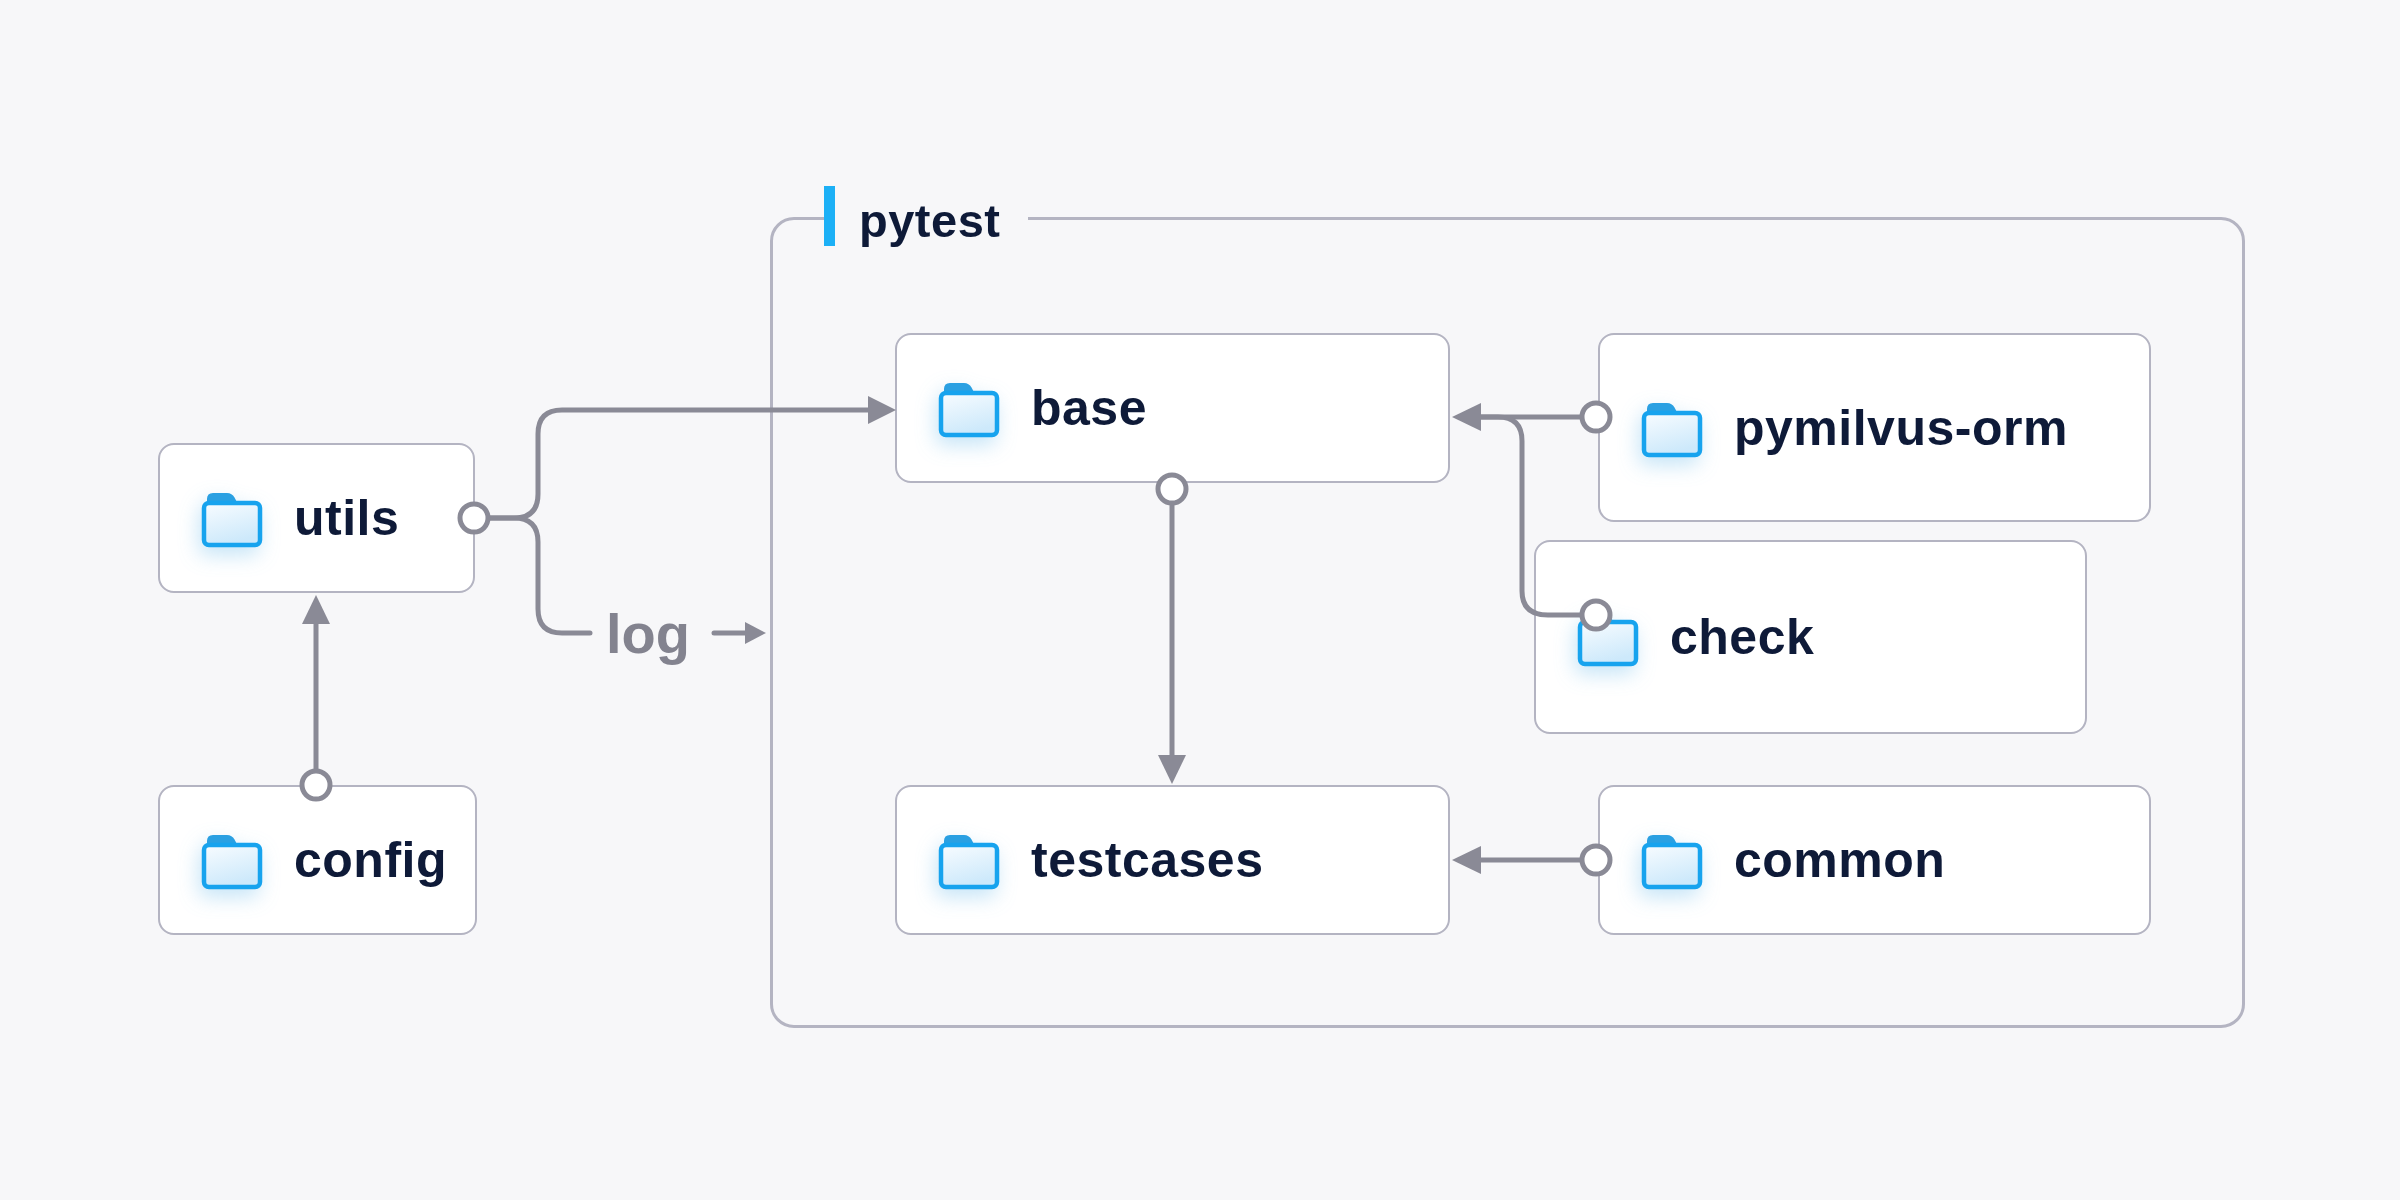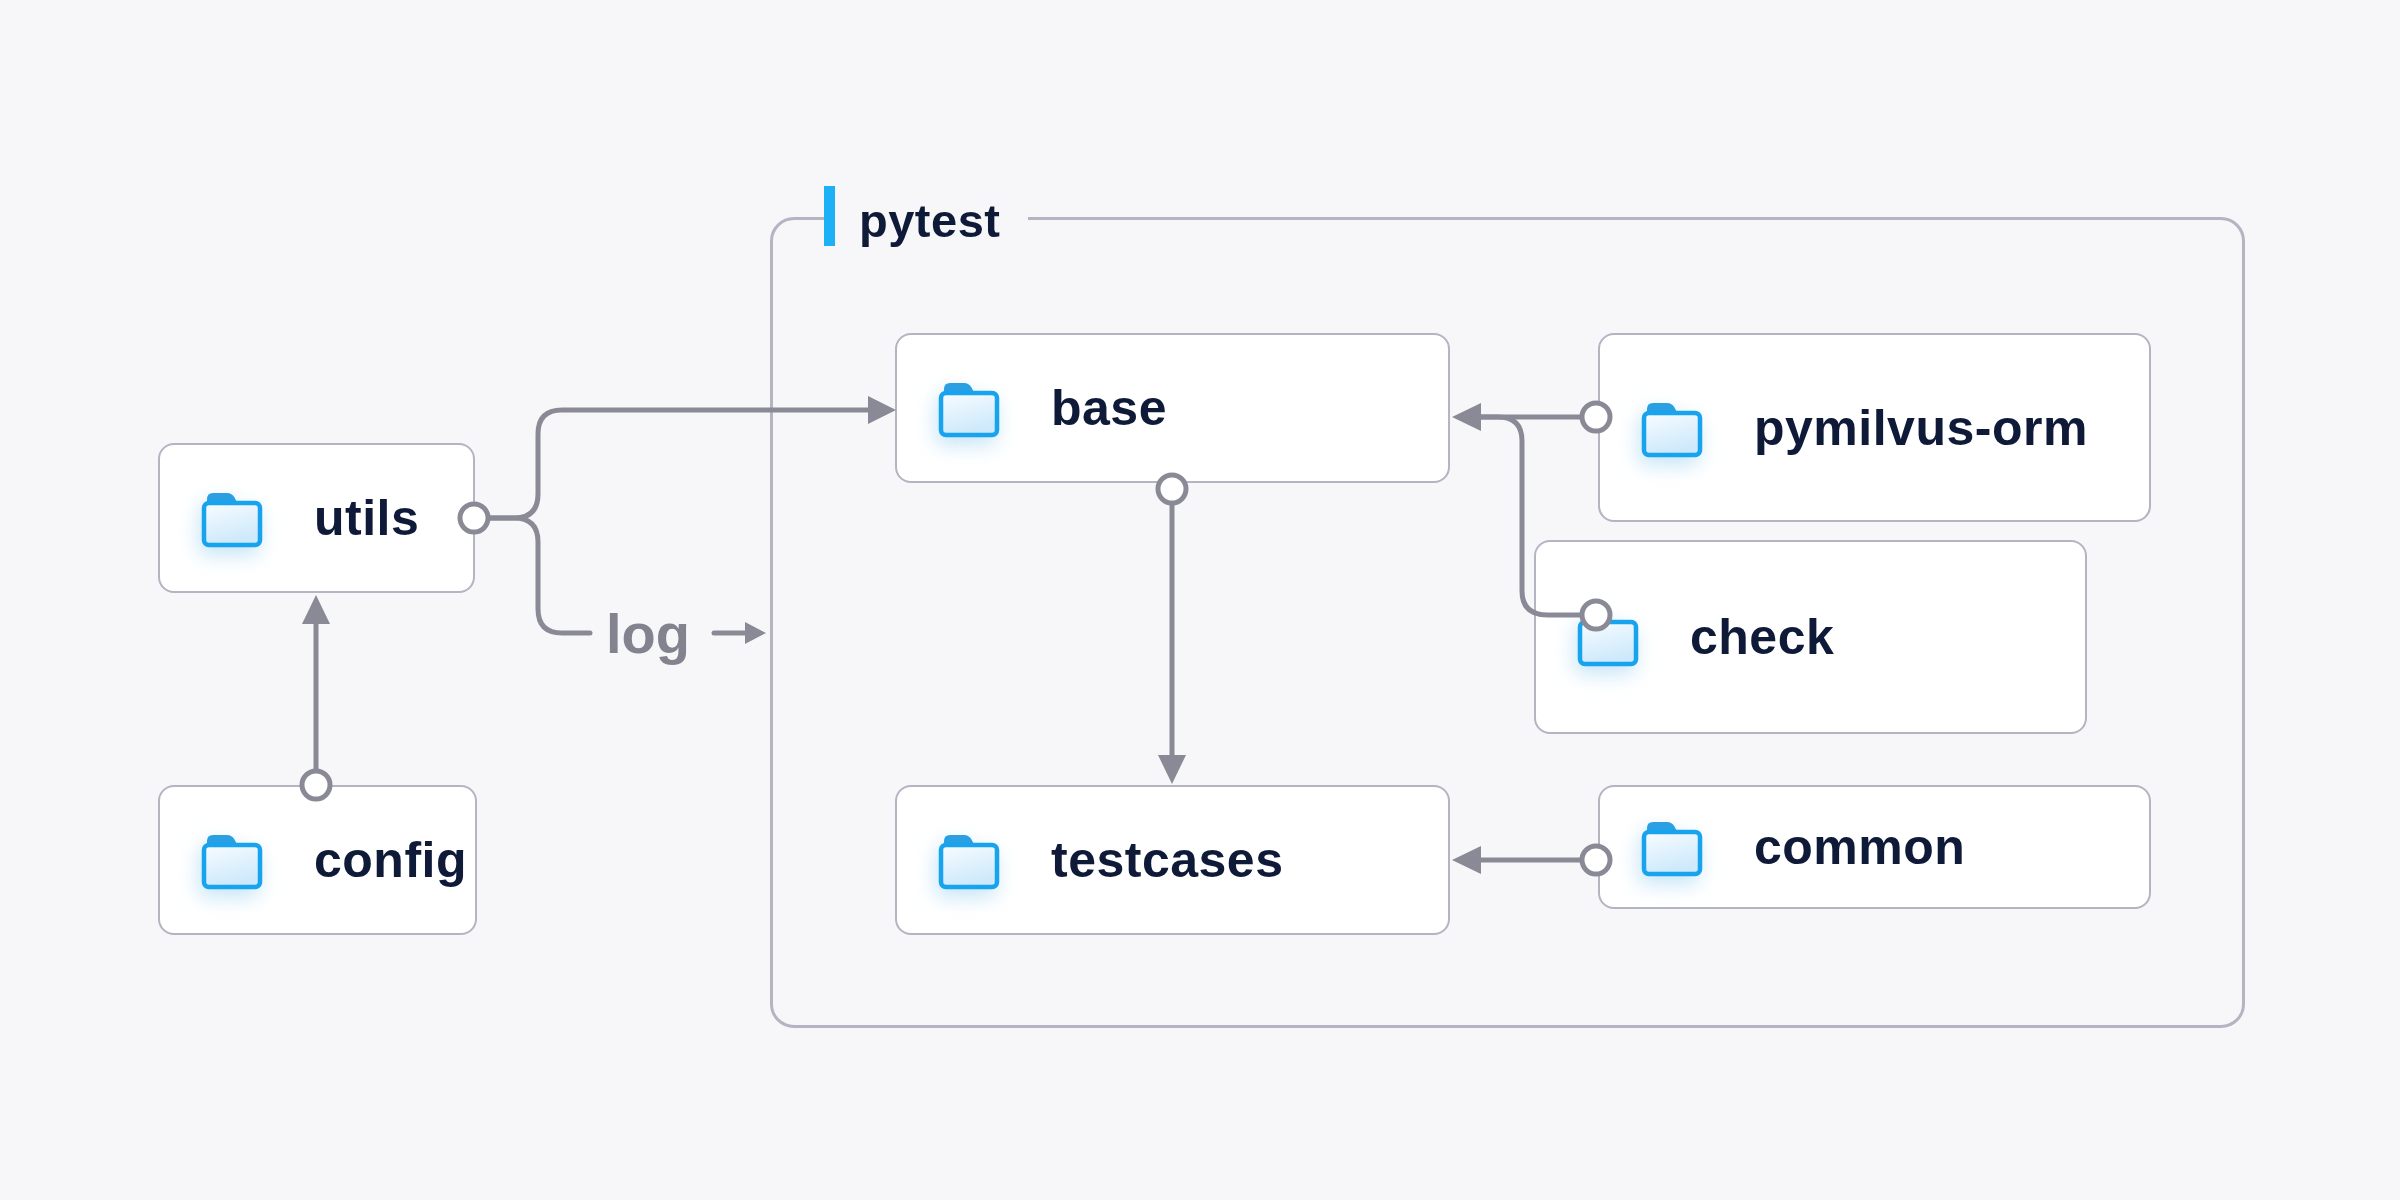--- a/index.html
+++ b/index.html
@@ -21,21 +21,21 @@
     display:flex;align-items:center;
     background:#f7f7f9;padding-right:28px;z-index:4;
   }
   .accent-bar{width:11px;height:60px;background:#1cb0f6;margin-right:24px;}
   .group-label-text{font-size:47px;font-weight:700;color:#0e1a38;letter-spacing:.5px;margin-top:8px;}
 
   
   .node{
     position:absolute;background:#ffffff;
     border:2.5px solid #b4b4c2;border-radius:16px;box-sizing:border-box;
-    display:flex;align-items:center;padding-left:38px;gap:48px;
+    display:flex;align-items:center;padding-left:38px;gap:28px;
     z-index:2;
   }
   .node-label{font-size:50px;font-weight:700;color:#0e1a38;letter-spacing:.5px;white-space:nowrap;}
   .folder{width:68px;height:60px;flex:0 0 auto;filter:drop-shadow(-3px 8px 10px rgba(70,170,230,.30));}
 
   
   .edges{position:absolute;left:0;top:0;width:2400px;height:1200px;z-index:3;pointer-events:none;}
   .edge{stroke:#8a8a96;stroke-width:5;fill:none;stroke-linecap:round;}
   .arrowhead{fill:#8a8a96;stroke:none;}
   .connector{fill:#ffffff;stroke:#8a8a96;stroke-width:5;}
@@ -105,21 +105,21 @@
     <span class="node-label">check</span>
   </div>
 
   <div class="node" style="left:895px;top:785px;width:555px;height:150px">
     <svg class="folder" viewBox="0 0 68 60">
         <use href="#folderShape"></use>
       </svg>
     <span class="node-label">testcases</span>
   </div>
 
-  <div class="node" style="left:1598px;top:785px;width:553px;height:124px">
+  <div class="node" style="left:1598px;top:785px;width:553px;height:150px">
     <svg class="folder" viewBox="0 0 68 60">
         <use href="#folderShape"></use>
       </svg>
     <span class="node-label">common</span>
   </div>
 
   <svg class="edges" viewBox="0 0 2400 1200">
 
     <path class="edge" d="M316 770 L316 624"></path>
     <polygon class="arrowhead" points="316,595 302,624 330,624"></polygon>

